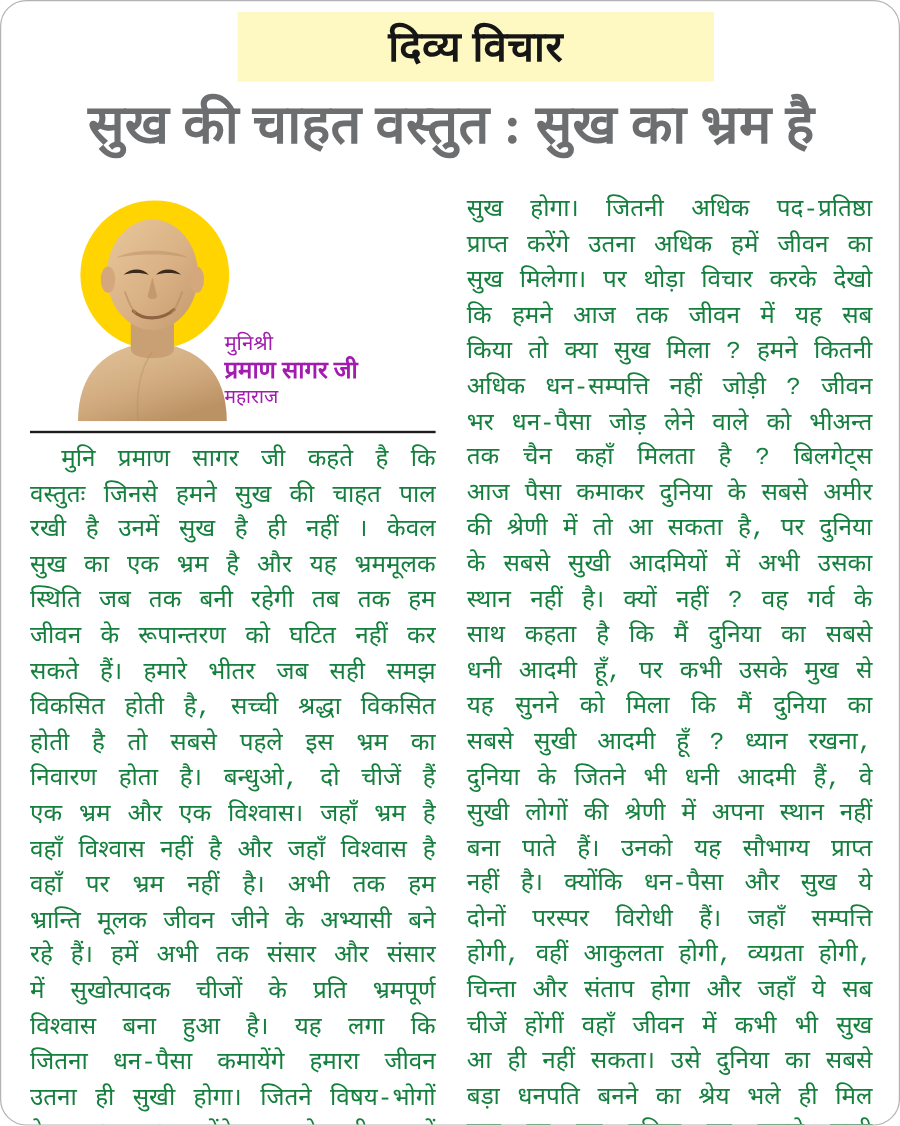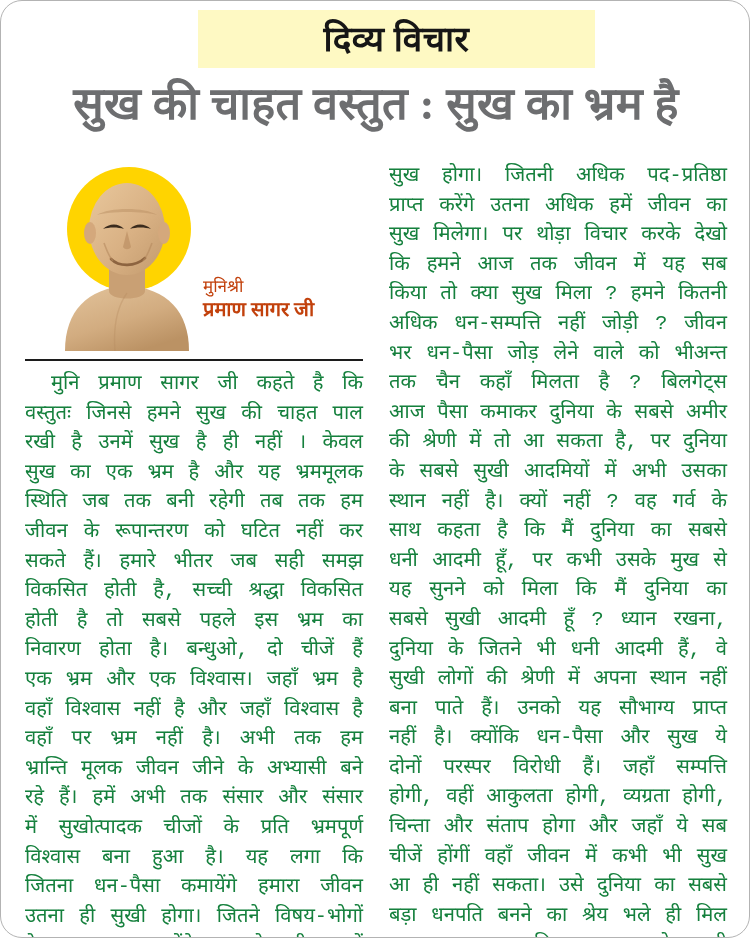--- a/index.html
+++ b/index.html
@@ -107,24 +107,24 @@
   .portrait-figure {
     position: absolute;
     left: 0;
     top: 0;
     width: 140px;
     height: 186px;
   }
 
   .byline-text {
     position: absolute;
-    left: 178px;
+    left: 162px;
     top: 116px;
     width: 160px;
-    color: #c2410c;
+    color: #a21caf;
     font-family: "Liberation Serif", "DejaVu Serif", serif;
   }
   .byline-pre {
     font-size: 17px;
     line-height: 1.2;
     font-weight: 400;
   }
   .byline-name {
     font-size: 20px;
     line-height: 1.25;
@@ -216,20 +216,21 @@
             <path d="M47 78 C50 86 52 92 56 96" stroke="#b58a5f" stroke-width="1.6" fill="none" opacity="0.6"></path>
             <path d="M95 78 C92 86 90 92 86 96" stroke="#b58a5f" stroke-width="1.6" fill="none" opacity="0.6"></path>
 
             <path d="M70 128 C60 142 56 160 58 186" stroke="#b58a5f" stroke-width="1.4" fill="none" opacity="0.35"></path>
           </svg>
         </div>
 
         <div class="byline-text">
           <div class="byline-pre">मुनिश्री</div>
           <div class="byline-name">प्रमाण सागर जी</div>
+          <div class="byline-post">महाराज</div>
         </div>
 
       </div>
 
       <div class="rule"></div>
 
       <p class="body-text indent">मुनि प्रमाण सागर जी कहते है कि वस्तुतः जिनसे हमने सुख की चाहत पाल रखी है उनमें सुख है ही नहीं । केवल सुख का एक भ्रम है और यह भ्रममूलक स्थिति जब तक बनी रहेगी तब तक हम जीवन के रूपान्तरण को घटित नहीं कर सकते हैं। हमारे भीतर जब सही समझ विकसित होती है, सच्ची श्रद्धा विकसित होती है तो सबसे पहले इस भ्रम का निवारण होता है। बन्धुओ, दो चीजें हैं एक भ्रम और एक विश्वास। जहाँ भ्रम है वहाँ विश्वास नहीं है और जहाँ विश्वास है वहाँ पर भ्रम नहीं है। अभी तक हम भ्रान्ति मूलक जीवन जीने के अभ्यासी बने रहे हैं। हमें अभी तक संसार और संसार में सुखोत्पादक चीजों के प्रति भ्रमपूर्ण विश्वास बना हुआ है। यह लगा कि जितना धन-पैसा कमायेंगे हमारा जीवन उतना ही सुखी होगा। जितने विषय-भोगों के साधन अपनायेंगे, हमारे जीवन में उतना ही</p>
     </div>
 
     <div class="col col-right">

